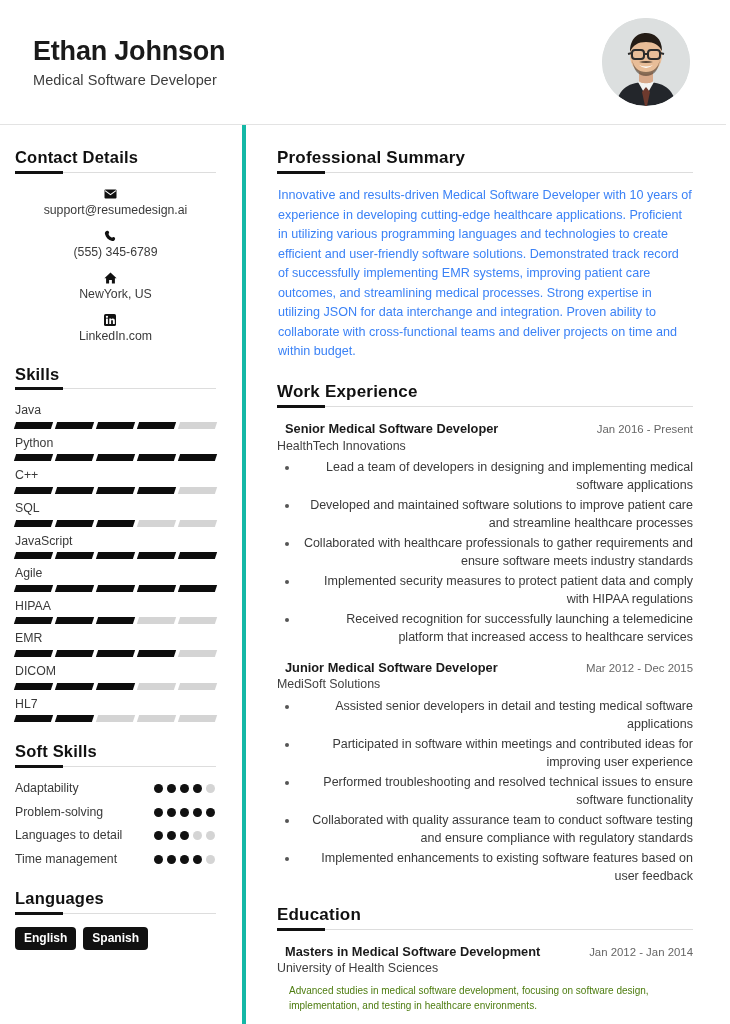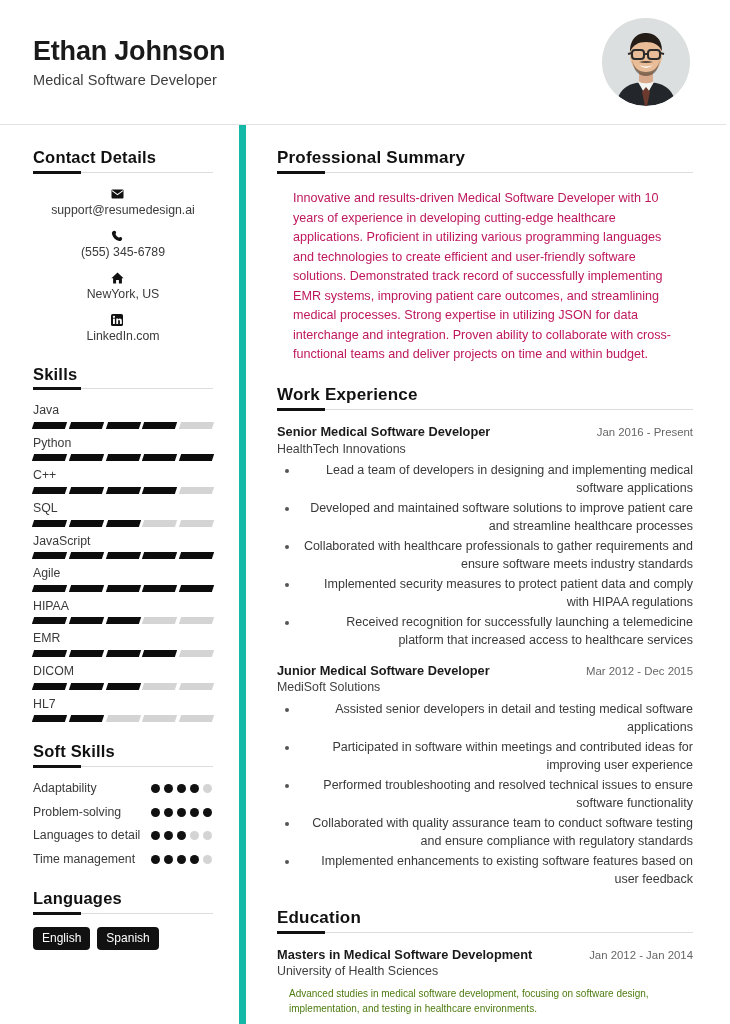--- a/index.html
+++ b/index.html
@@ -59,22 +59,22 @@
   .avatar svg { display: block; width: 100%; height: 100%; }
 
   
   .body {
     display: flex;
     height: 899px;
   }
   .sidebar {
     width: 246px;
     flex: 0 0 246px;
-    padding: 22px 26px 0 33px;
-    border-right: 7px solid #14b8a6;
+    padding: 22px 26px 0 15px;
+    border-right: 4px solid #14b8a6;
   }
   .main {
     flex: 1 1 auto;
     padding: 22px 33px 0 31px;
     min-width: 0;
   }
 
   
   .section { margin-bottom: 19px; }
   .sec-head {
@@ -166,44 +166,45 @@
   }
   .dot {
     width: 9px; height: 9px;
     border-radius: 50%;
     background: #d4d4d4;
     flex: 0 0 9px;
   }
   .dot.on { background: #111111; }
 
   
-  .lang-wrap { display: flex; flex-wrap: wrap; gap: 7px; }
+  .lang-wrap { display: flex; flex-wrap: wrap; gap: 7px; font-weight: bold; }
   .lang-chip {
     background: #111111;
     color: #ffffff;
     font-size: 12px;
     padding: 4px 9px 5px 9px;
     border-radius: 4px;
     line-height: 1.2;
   }
 
   
   .summary-text {
     font-size: 12.6px;
     line-height: 1.55;
-    color: #be185d;
-    margin: 16px;
+    color: #3b82f6;
+    margin: 1px;
     text-align: left;
   }
   .entry { margin-bottom: 13px; }
   .entry-head {
     display: flex;
     align-items: baseline;
     justify-content: space-between;
     gap: 10px;
+    margin-left: 8px;
   }
   .entry-title {
     font-size: 12.8px;
     font-weight: 700;
     color: #1a1a1a;
     line-height: 1.35;
   }
   .entry-date {
     font-size: 11.4px;
     color: #666666;

